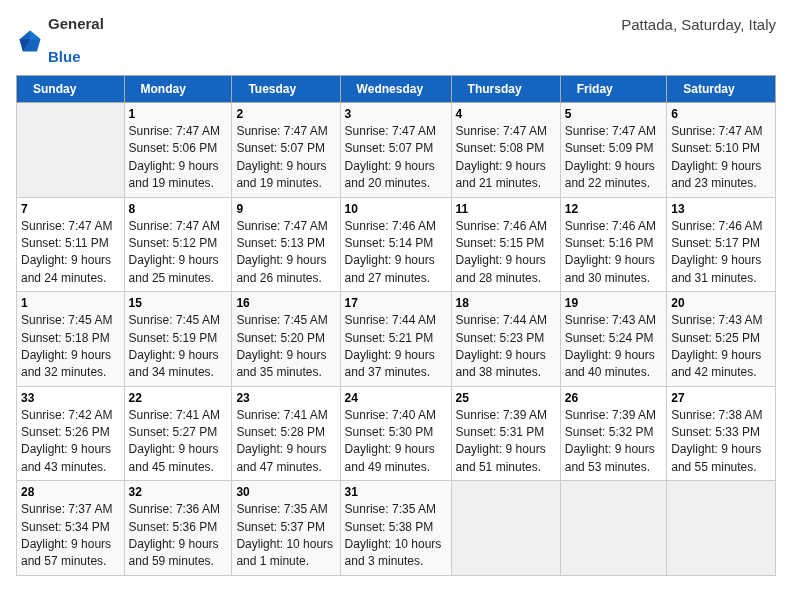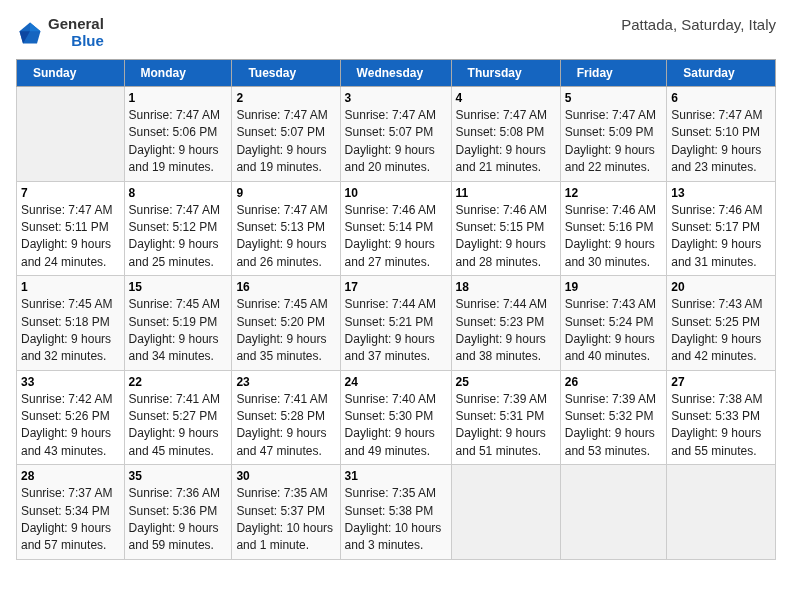--- a/index.html
+++ b/index.html
@@ -20,24 +20,23 @@
       display: flex;
       align-items: center;
       gap: 4px;
     }
     .logo-text {
       display: flex;
       flex-direction: column;
       font-size: 15px;
       font-weight: bold;
       line-height: 1.1;
-      text-align: right;
     }
     .logo-general { color: #333; }
-    .logo-blue { color: #1565c0; }
+    .logo-blue { color: #1565c0; margin-top: 16px; }
     .logo-icon {
       width: 28px;
       height: 28px;
     }
     .title-block {
       text-align: right;
     }
     .month-title {
       font-size: 32px;
       font-weight: bold;
@@ -236,21 +235,21 @@
           <span class="day-number">27</span>
           <div class="day-info">Sunrise: 7:38 AM<br>Sunset: 5:33 PM<br>Daylight: 9 hours and 55 minutes.</div>
         </td>
       </tr>
       <tr>
         <td>
           <span class="day-number">28</span>
           <div class="day-info">Sunrise: 7:37 AM<br>Sunset: 5:34 PM<br>Daylight: 9 hours and 57 minutes.</div>
         </td>
         <td>
-          <span class="day-number">35</span>
+          <span class="day-number">32</span>
           <div class="day-info">Sunrise: 7:36 AM<br>Sunset: 5:36 PM<br>Daylight: 9 hours and 59 minutes.</div>
         </td>
         <td>
           <span class="day-number">30</span>
           <div class="day-info">Sunrise: 7:35 AM<br>Sunset: 5:37 PM<br>Daylight: 10 hours and 1 minute.</div>
         </td>
         <td>
           <span class="day-number">31</span>
           <div class="day-info">Sunrise: 7:35 AM<br>Sunset: 5:38 PM<br>Daylight: 10 hours and 3 minutes.</div>
         </td>

